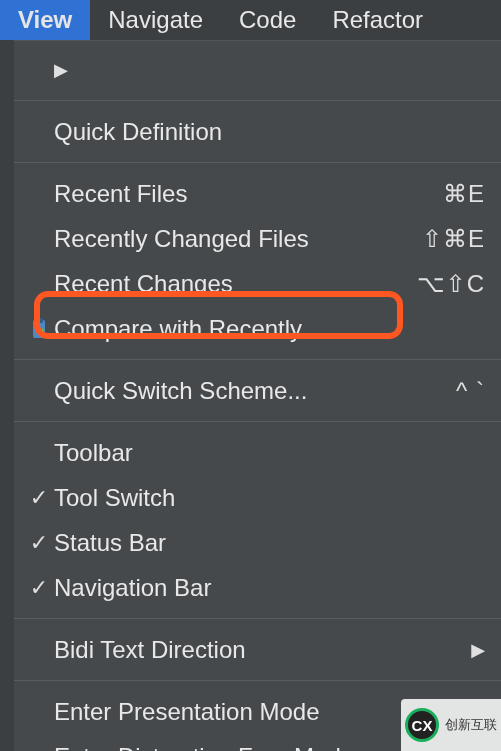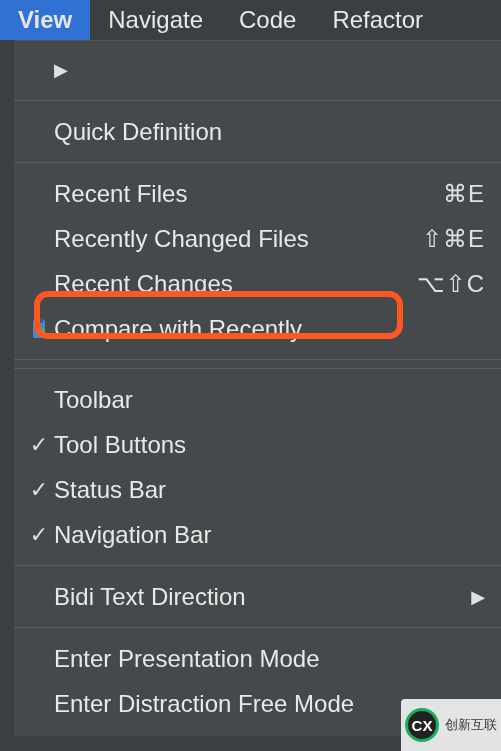--- a/index.html
+++ b/index.html
@@ -180,29 +180,34 @@
           <rect x="6" y="3" width="12" height="18" rx="2" fill="#4a88c7"></rect>
           <rect x="8" y="1" width="8" height="5" rx="1" fill="#2f5e8f"></rect>
           <path d="M13 14 L18 14 L15.5 11 Z" fill="#6db33f"></path>
           <path d="M13 17 L18 17 L15.5 20 Z" fill="#6db33f"></path>
         </svg>
     </span>
     <span class="label">Compare with Recently</span>
   </div>
   <div class="separator"></div>
 
+  <div class="menu-item">
+    <span class="check"></span>
+    <span class="label">Quick Switch Scheme...</span>
+    <span class="shortcut">^ `</span>
+  </div>
   <div class="separator"></div>
 
   <div class="menu-item">
     <span class="check"></span>
     <span class="label">Toolbar</span>
   </div>
   <div class="menu-item">
     <span class="check">✓</span>
-    <span class="label">Tool Buttons</span>
+    <span class="label">Tool Switch</span>
   </div>
   <div class="menu-item">
     <span class="check">✓</span>
     <span class="label">Status Bar</span>
   </div>
   <div class="menu-item">
     <span class="check">✓</span>
     <span class="label">Navigation Bar</span>
   </div>
   <div class="separator"></div>

